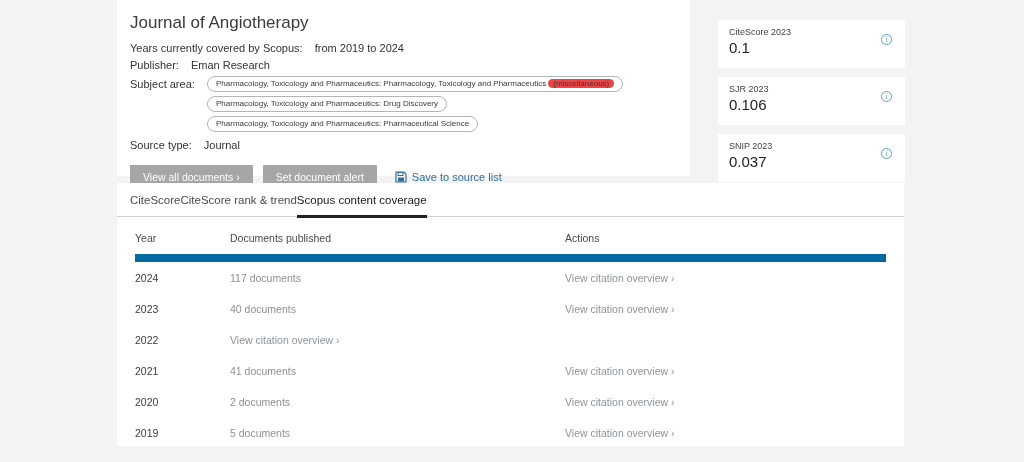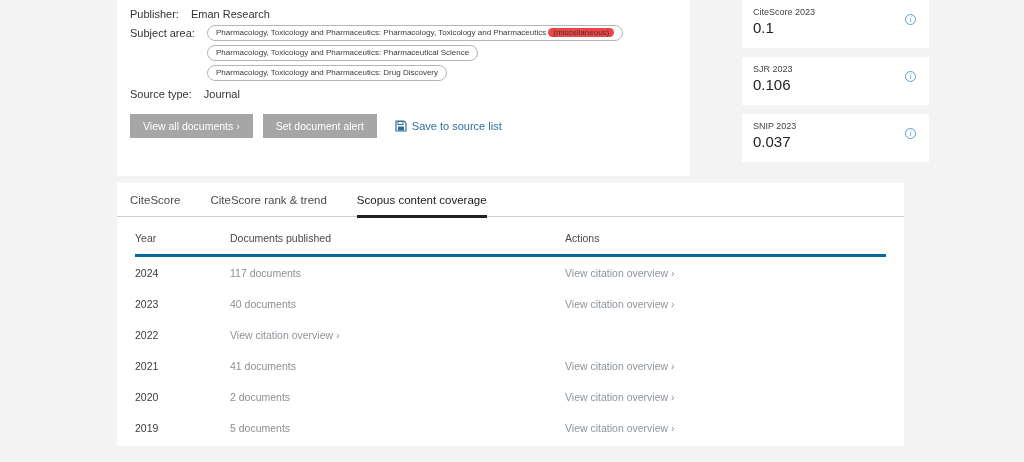--- a/index.html
+++ b/index.html
@@ -32,63 +32,68 @@
   .gray-btn {
     background: #a6a6a6; color: #ffffff; border: none; font-family: inherit;
     font-size: 10.5px; padding: 6px 13px; margin-right: 10px; cursor: pointer;
   }
   .save-link {
     display: inline-flex; align-items: center; gap: 5px; margin-left: 8px;
     color: #2e6f9f; font-size: 11px; text-decoration: none; cursor: pointer;
   }
 
   
-  .metric-card { left: 742px; width: 187px; height: 48px; padding: 7px 11px; }
+  .metric-card { left: 718px; width: 187px; height: 48px; padding: 7px 11px; margin-top: 20px; }
   #metric-0 { top: 0; }
   #metric-1 { top: 57px; }
   #metric-2 { top: 114px; }
   .metric-label { font-size: 9px; color: #444444; }
   .metric-value { font-size: 15px; color: #222222; margin-top: 2px; }
   .info-icon {
     position: absolute; right: 13px; top: 14px; width: 11px; height: 11px;
     border: 1px solid #58a0d2; border-radius: 50%; color: #58a0d2;
     font-size: 8px; line-height: 9px; text-align: center;
     font-family: "Liberation Serif", serif; font-style: italic; cursor: pointer;
   }
 
   
   #coverage-card { left: 117px; top: 183px; width: 787px; height: 263px; }
-  .tab-bar { display: flex; gap: 30px; padding: 11px 0 0 13px; border-bottom: 1px solid #d0d0d0; text-align: right; }
+  .tab-bar { display: flex; padding: 11px 0 0 13px; border-bottom: 1px solid #d0d0d0; text-align: right; }
   .tab { font-size: 11.5px; color: #4c4c4c; padding-bottom: 9px; cursor: pointer; }
   .tab.active { color: #191919; font-weight: normal; border-bottom: 3px solid #222222; margin-bottom: -2px; }
   .table-wrap { margin: 0 18px; }
-  .thead { display: flex; font-size: 10.5px; color: #4a4a4a; padding: 15px 0 10px; border-bottom: 3px solid #0369a1; }
+  .thead { display: flex; font-size: 10.5px; color: #4a4a4a; padding: 15px 0 10px; border-bottom: 8px solid #0369a1; }
   .trow { display: flex; font-size: 10.5px; padding: 10px 0; height: 31px; }
   .col-year { width: 95px; color: #3b3b3b; }
   .col-docs { width: 335px; color: #8f8f8f; }
   .col-actions { flex: 1; color: #8d959c; }
   .trow .col-actions { cursor: pointer; }
   .thead .col-year, .thead .col-docs, .thead .col-actions { color: #4a4a4a; }
 </style>
 </head>
 <body>
 
 <div class="card" id="journal-card">
+  <h1 class="journal-title">Journal of Angiotherapy</h1>
 
+  <p class="meta-line">
+    <span class="meta-label">Years currently covered by Scopus:</span>
+    <span class="meta-value">from 2019 to 2024</span>
+  </p>
   <p class="meta-line">
     <span class="meta-label">Publisher:</span>
     <span class="meta-value">Eman Research</span>
   </p>
 
   <div class="subject-row">
     <span class="meta-label">Subject area:</span>
     <div class="chips">
       <span class="chip"><span>Pharmacology, Toxicology and Pharmaceutics: Pharmacology, Toxicology and Pharmaceutics</span><span class="chip-suffix">(miscellaneous)</span></span>
+      <span class="chip"><span>Pharmacology, Toxicology and Pharmaceutics: Drug Discovery</span></span>
       <span class="chip"><span>Pharmacology, Toxicology and Pharmaceutics: Pharmaceutical Science</span></span>
-      <span class="chip"><span>Pharmacology, Toxicology and Pharmaceutics: Drug Discovery</span></span>
     </div>
   </div>
 
   <p class="meta-line source-line">
     <span class="meta-label">Source type:</span>
     <span class="meta-value">Journal</span>
   </p>
 
   <div class="btn-row">
     <button class="gray-btn">View all documents ›</button>

